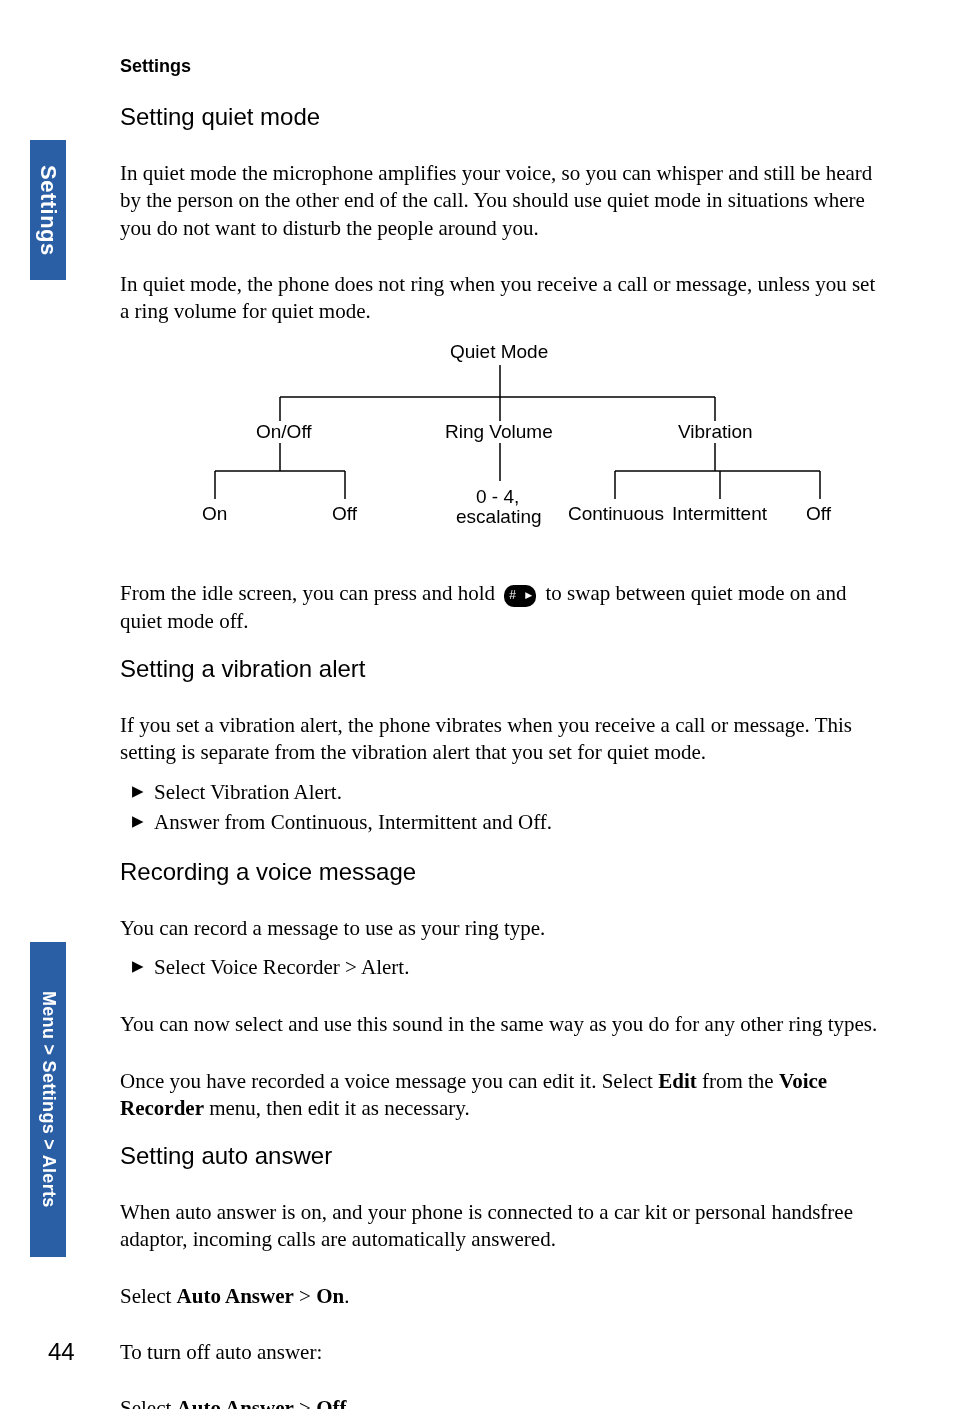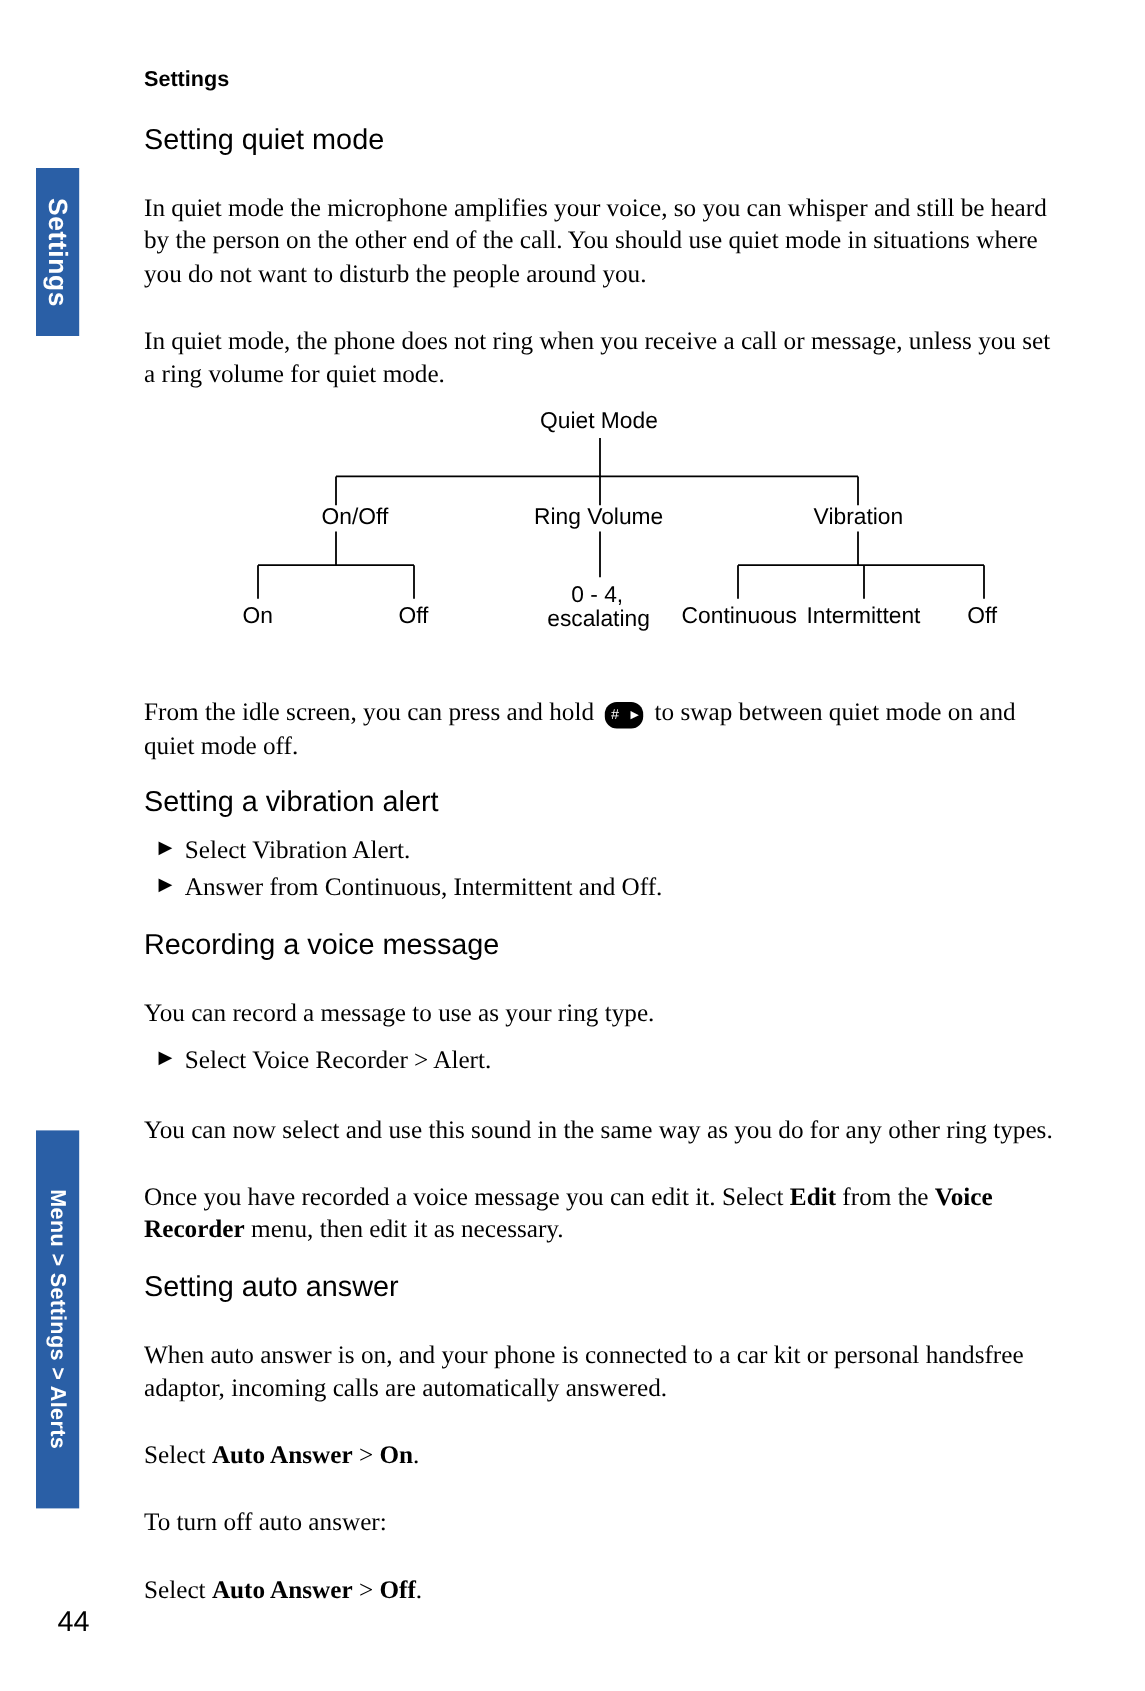--- a/index.html
+++ b/index.html
@@ -58,37 +58,38 @@
 
         <line x1="340" y1="102" x2="340" y2="140" stroke="#000" stroke-width="1.5"></line>
 
         <line x1="555" y1="102" x2="555" y2="130" stroke="#000" stroke-width="1.5"></line>
         <line x1="455" y1="130" x2="660" y2="130" stroke="#000" stroke-width="1.5"></line>
         <line x1="455" y1="130" x2="455" y2="158" stroke="#000" stroke-width="1.5"></line>
         <line x1="560" y1="130" x2="560" y2="158" stroke="#000" stroke-width="1.5"></line>
         <line x1="660" y1="130" x2="660" y2="158" stroke="#000" stroke-width="1.5"></line>
       </svg>
       <div class="node" style="left:290px; top:0px;">Quiet Mode</div>
-      <div class="node" style="left:108px; top:80px;">On/Off</div>
+      <div class="node" style="left:96px; top:80px;">On/Off</div>
       <div class="node" style="left:285px; top:80px;">Ring Volume</div>
       <div class="node" style="left:518px; top:80px;">Vibration</div>
       <div class="node" style="left:42px; top:162px;">On</div>
       <div class="node" style="left:172px; top:162px;">Off</div>
       <div class="node" style="left:316px; top:145px;">0 - 4,</div>
       <div class="node" style="left:296px; top:165px;">escalating</div>
       <div class="node" style="left:408px; top:162px;">Continuous</div>
       <div class="node" style="left:512px; top:162px;">Intermittent</div>
       <div class="node" style="left:646px; top:162px;">Off</div>
     </div>
 
     <p class="body-p">
       <span>From the idle screen, you can press and hold </span><span class="key-icon"></span><span> to swap between quiet mode on and quiet mode off.</span>
     </p>
 
     <div class="h2">Setting a vibration alert</div>
+    <p class="body-p">If you set a vibration alert, the phone vibrates when you receive a call or message. This setting is separate from the vibration alert that you set for quiet mode.</p>
     <ul class="list">
       <li><span>Select </span><span class="b">Vibration Alert</span><span>.</span></li>
       <li><span>Answer from </span><span class="b">Continuous</span><span>, </span><span class="b">Intermittent</span><span> and </span><span class="b">Off</span><span>.</span></li>
     </ul>
 
     <div class="h2">Recording a voice message</div>
     <p class="body-p">You can record a message to use as your ring type.</p>
     <ul class="list">
       <li><span>Select </span><span class="b">Voice Recorder</span><span> &gt; </span><span class="b">Alert</span><span>.</span></li>
     </ul>

